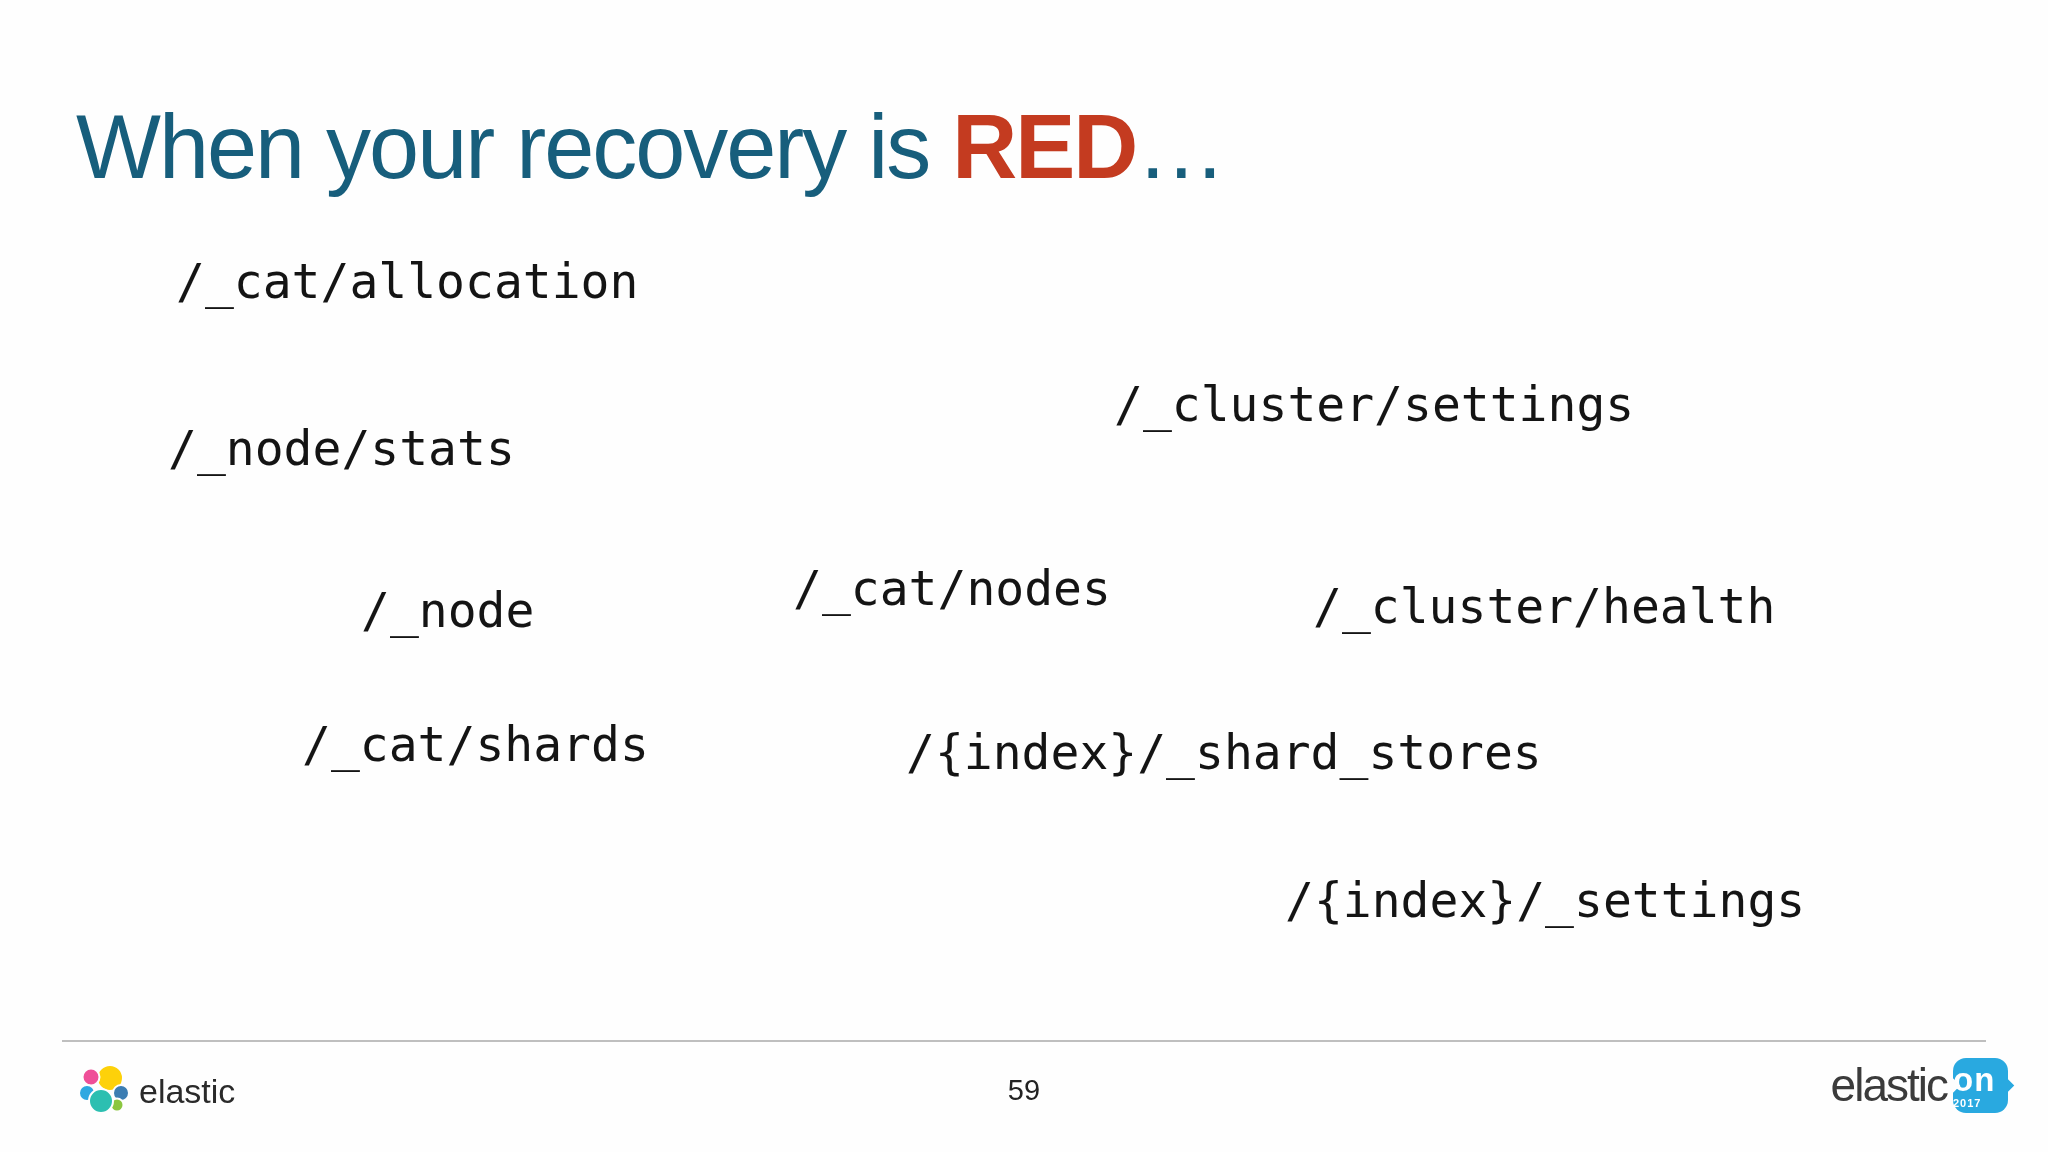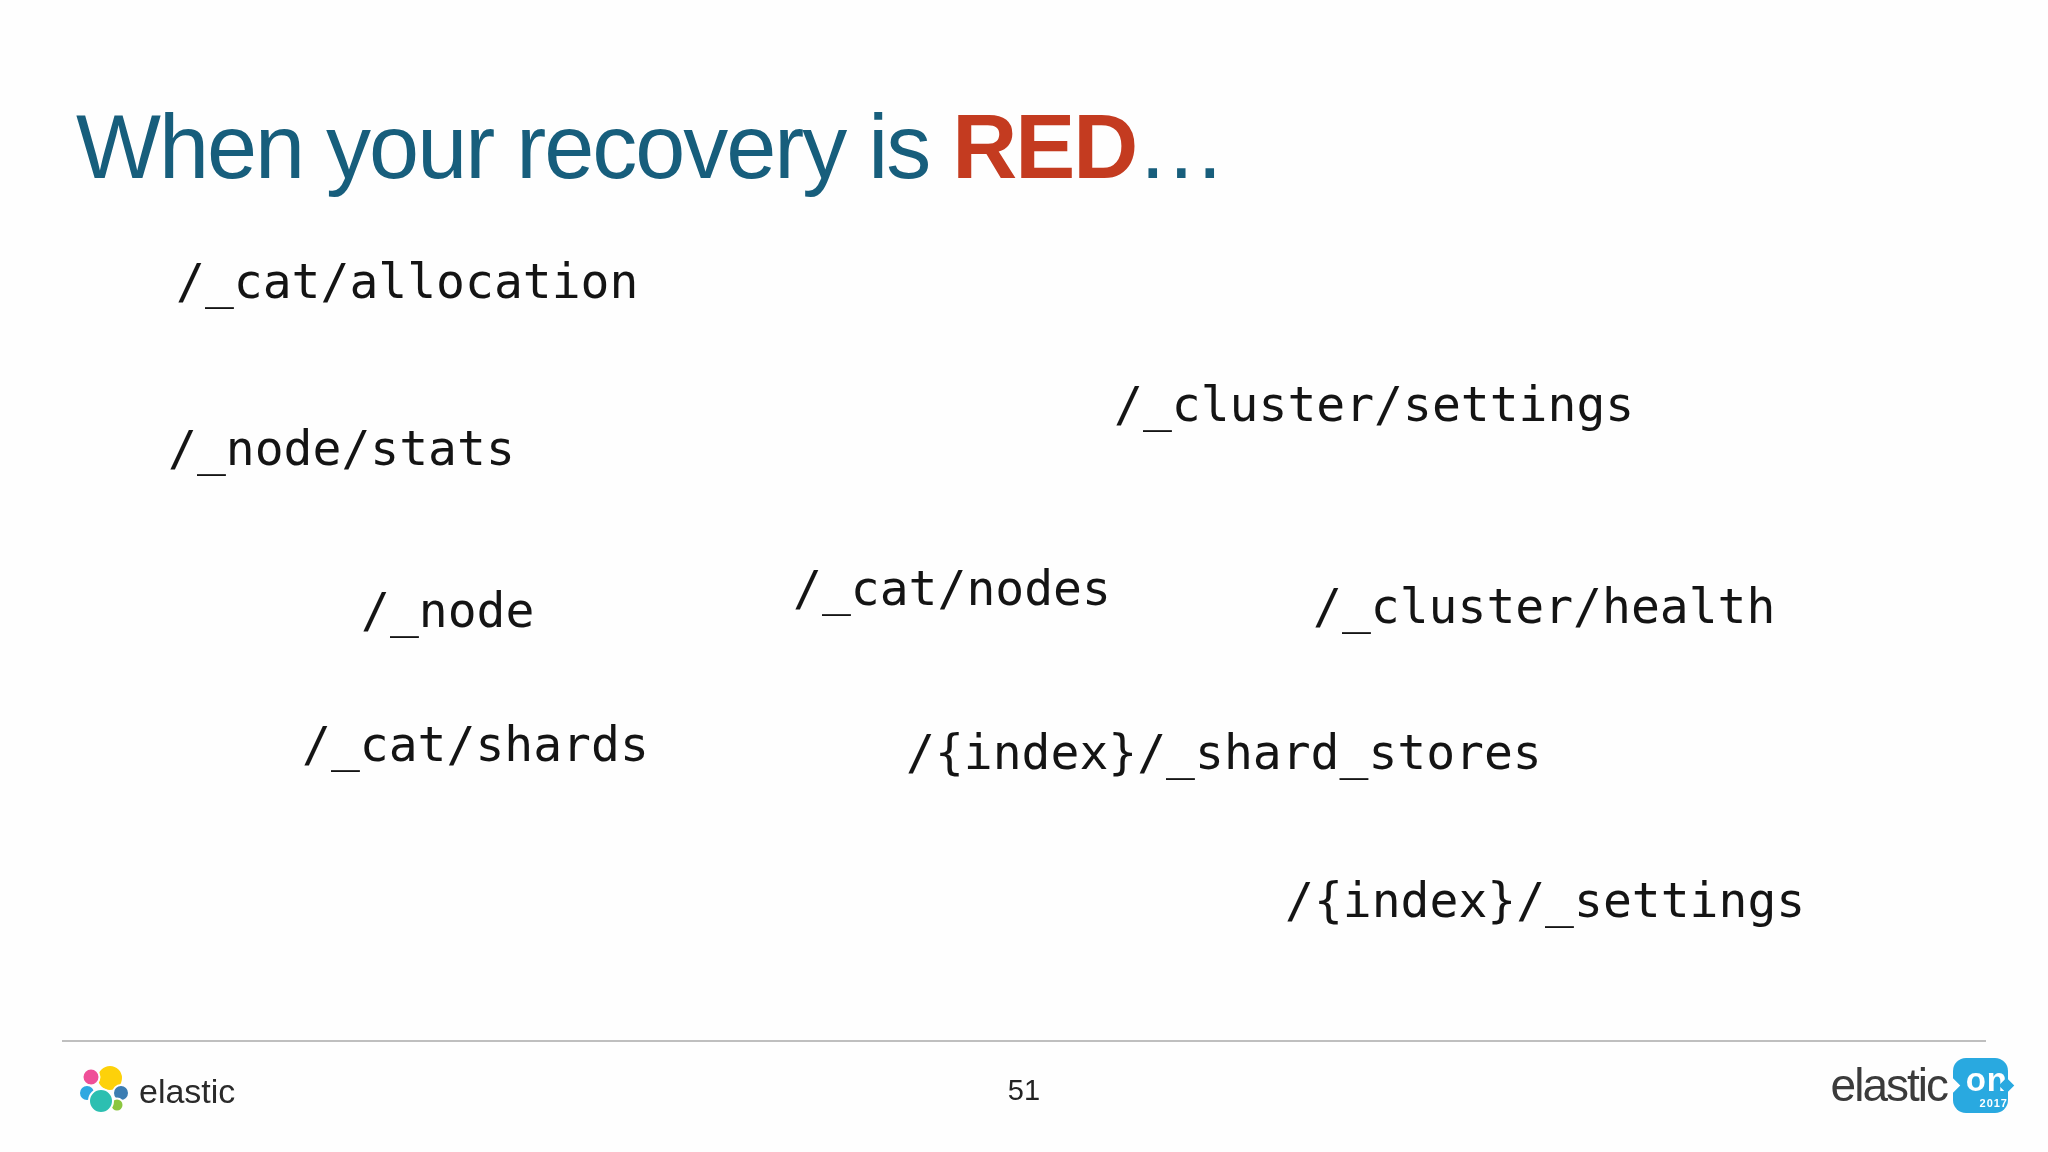--- a/index.html
+++ b/index.html
@@ -55,21 +55,21 @@
   .event-logo{
     position:absolute;right:40px;top:1054px;height:62px;
     display:flex;align-items:center;gap:6px;
   }
   .event-logo .ev-wordmark{
     font-size:46px;color:#3b3b3b;font-weight:500;letter-spacing:-2px;
   }
   .event-badge{
     position:relative;width:55px;height:55px;background:#29a9e0;
     border-radius:13px;display:flex;flex-direction:column;
-    align-items:flex-end;justify-content:center;
+    align-items:flex-start;justify-content:center;
   }
   .event-badge .notch-left{
     position:absolute;left:-6px;top:22px;width:11px;height:11px;
     background:#fefefe;transform:rotate(45deg);
   }
   .event-badge .tab-right{
     position:absolute;right:-4px;top:22px;width:11px;height:11px;
     background:#29a9e0;transform:rotate(45deg);
   }
   .event-badge .on-text{
@@ -107,21 +107,21 @@
         <circle cx="12" cy="13" r="8.5" fill="#ef4f98" stroke="#fefefe" stroke-width="2"></circle>
         <circle cx="8" cy="29" r="8" fill="#2fa8e1" stroke="#fefefe" stroke-width="2"></circle>
         <circle cx="42" cy="29" r="8" fill="#3c7db2" stroke="#fefefe" stroke-width="2"></circle>
         <circle cx="38" cy="41" r="6.5" fill="#8bc63f" stroke="#fefefe" stroke-width="2"></circle>
         <circle cx="22" cy="37" r="12" fill="#2cbfb1" stroke="#fefefe" stroke-width="2"></circle>
       </svg>
     </span>
     <span class="wordmark">elastic</span>
   </div>
 
-  <div class="page-num">51</div>
+  <div class="page-num">59</div>
 
   <div class="event-logo">
     <span class="ev-wordmark">elastic</span>
     <span class="event-badge">
       <span class="notch-left"></span>
       <span class="tab-right"></span>
       <span class="on-text">on</span>
       <span class="year-text">2017</span>
     </span>
   </div>

